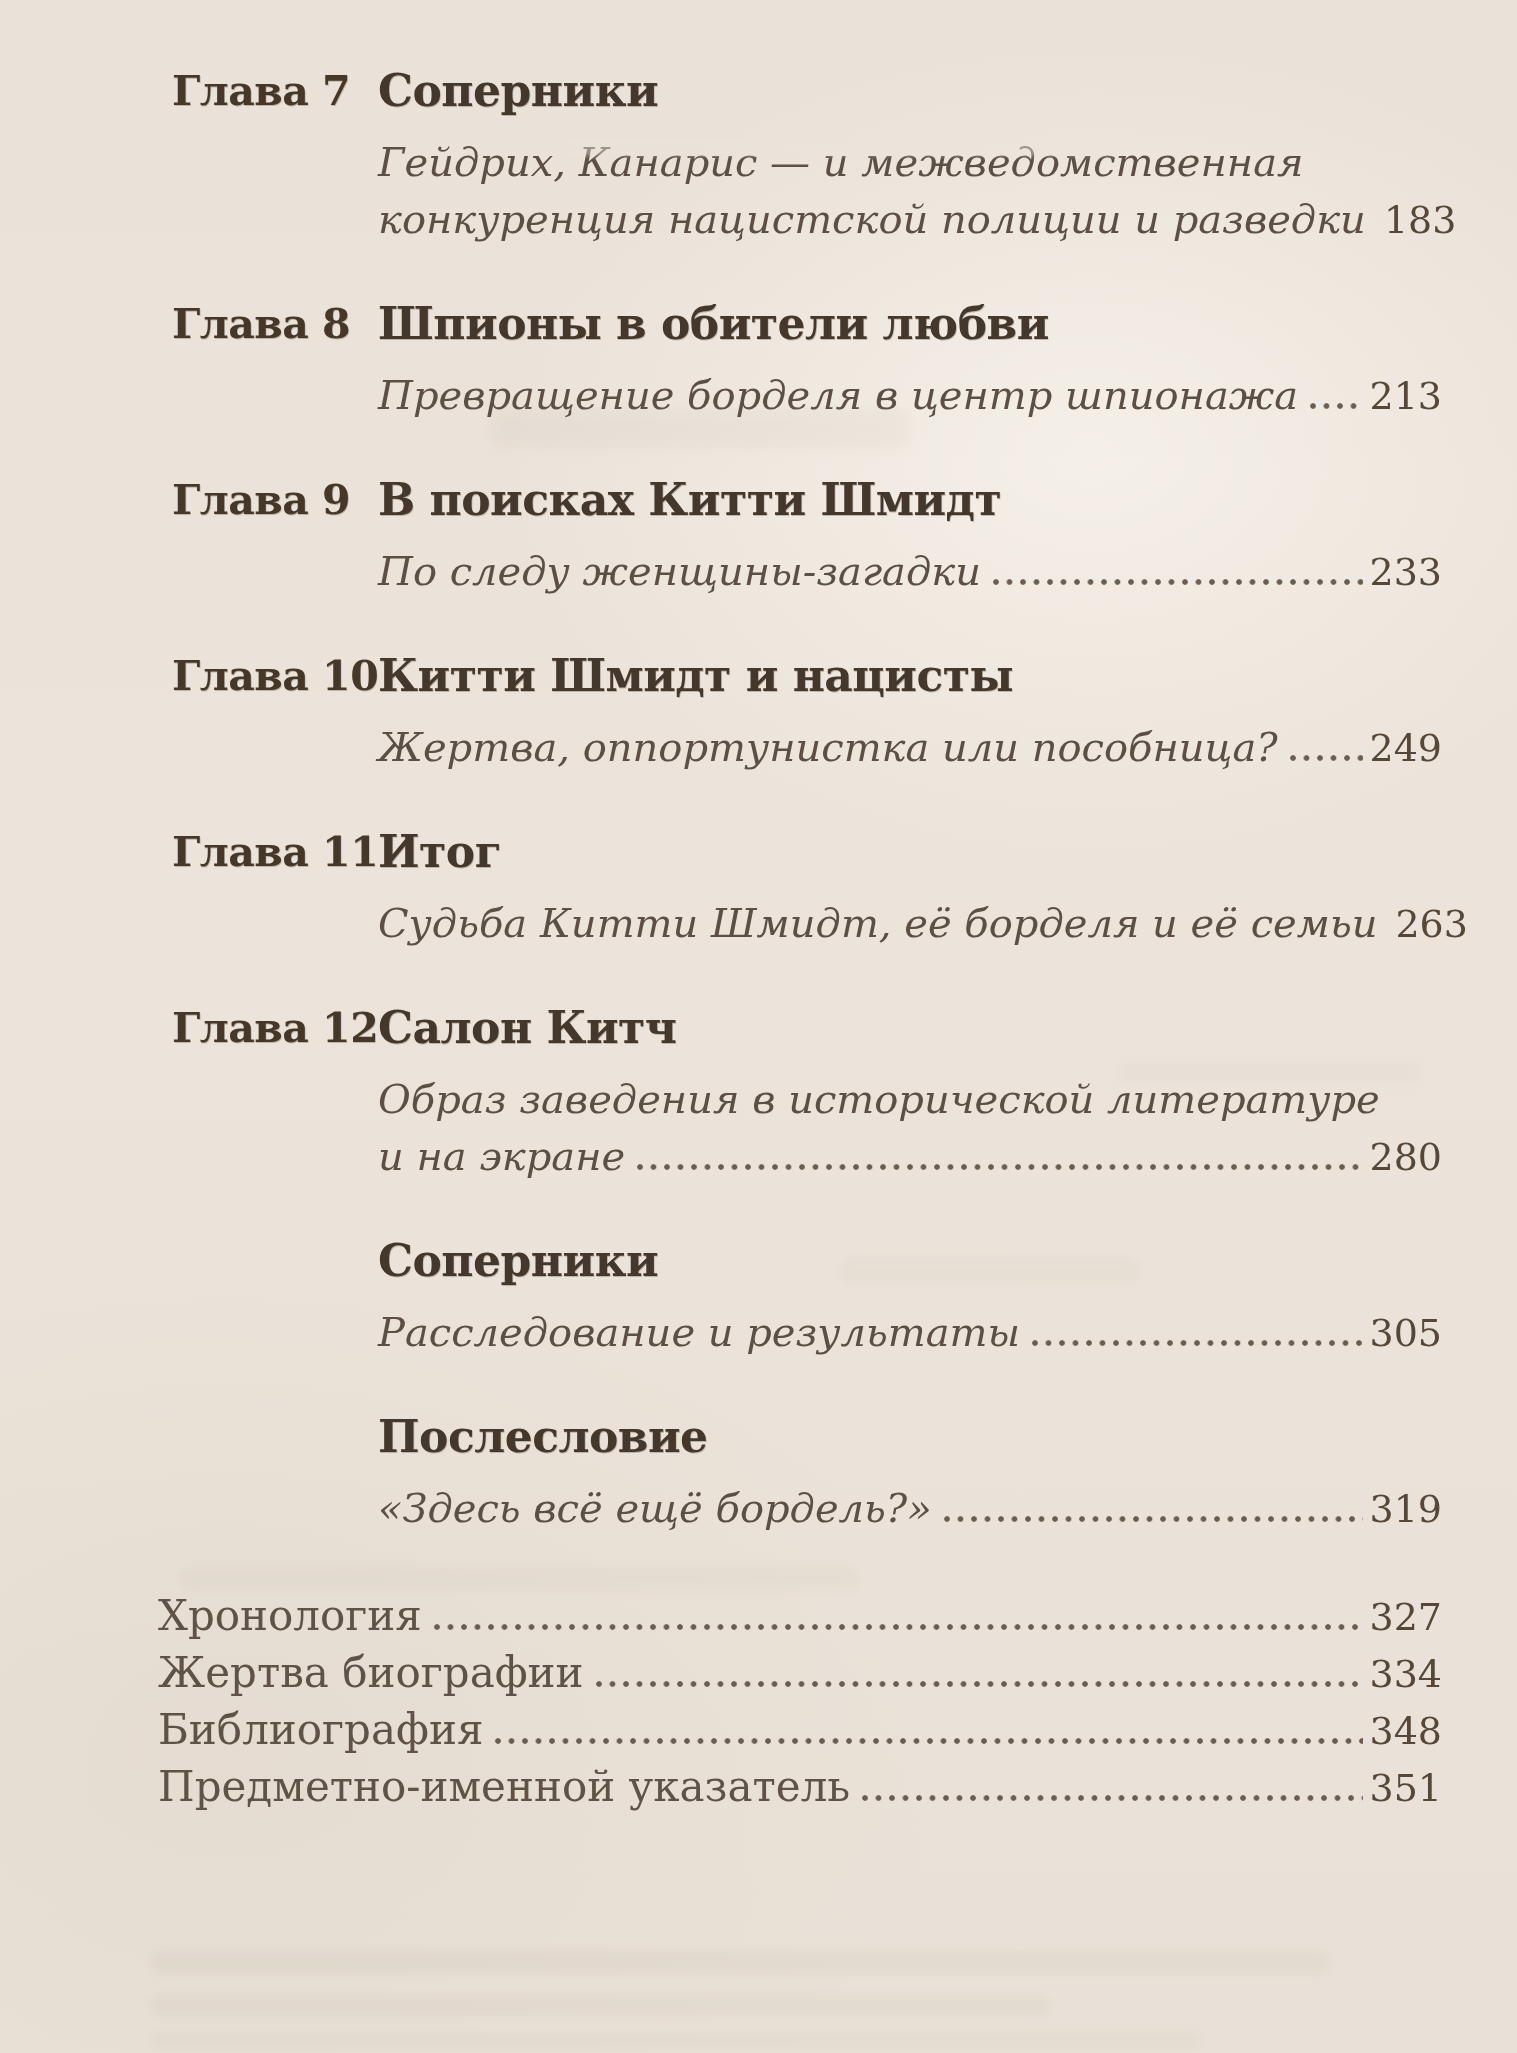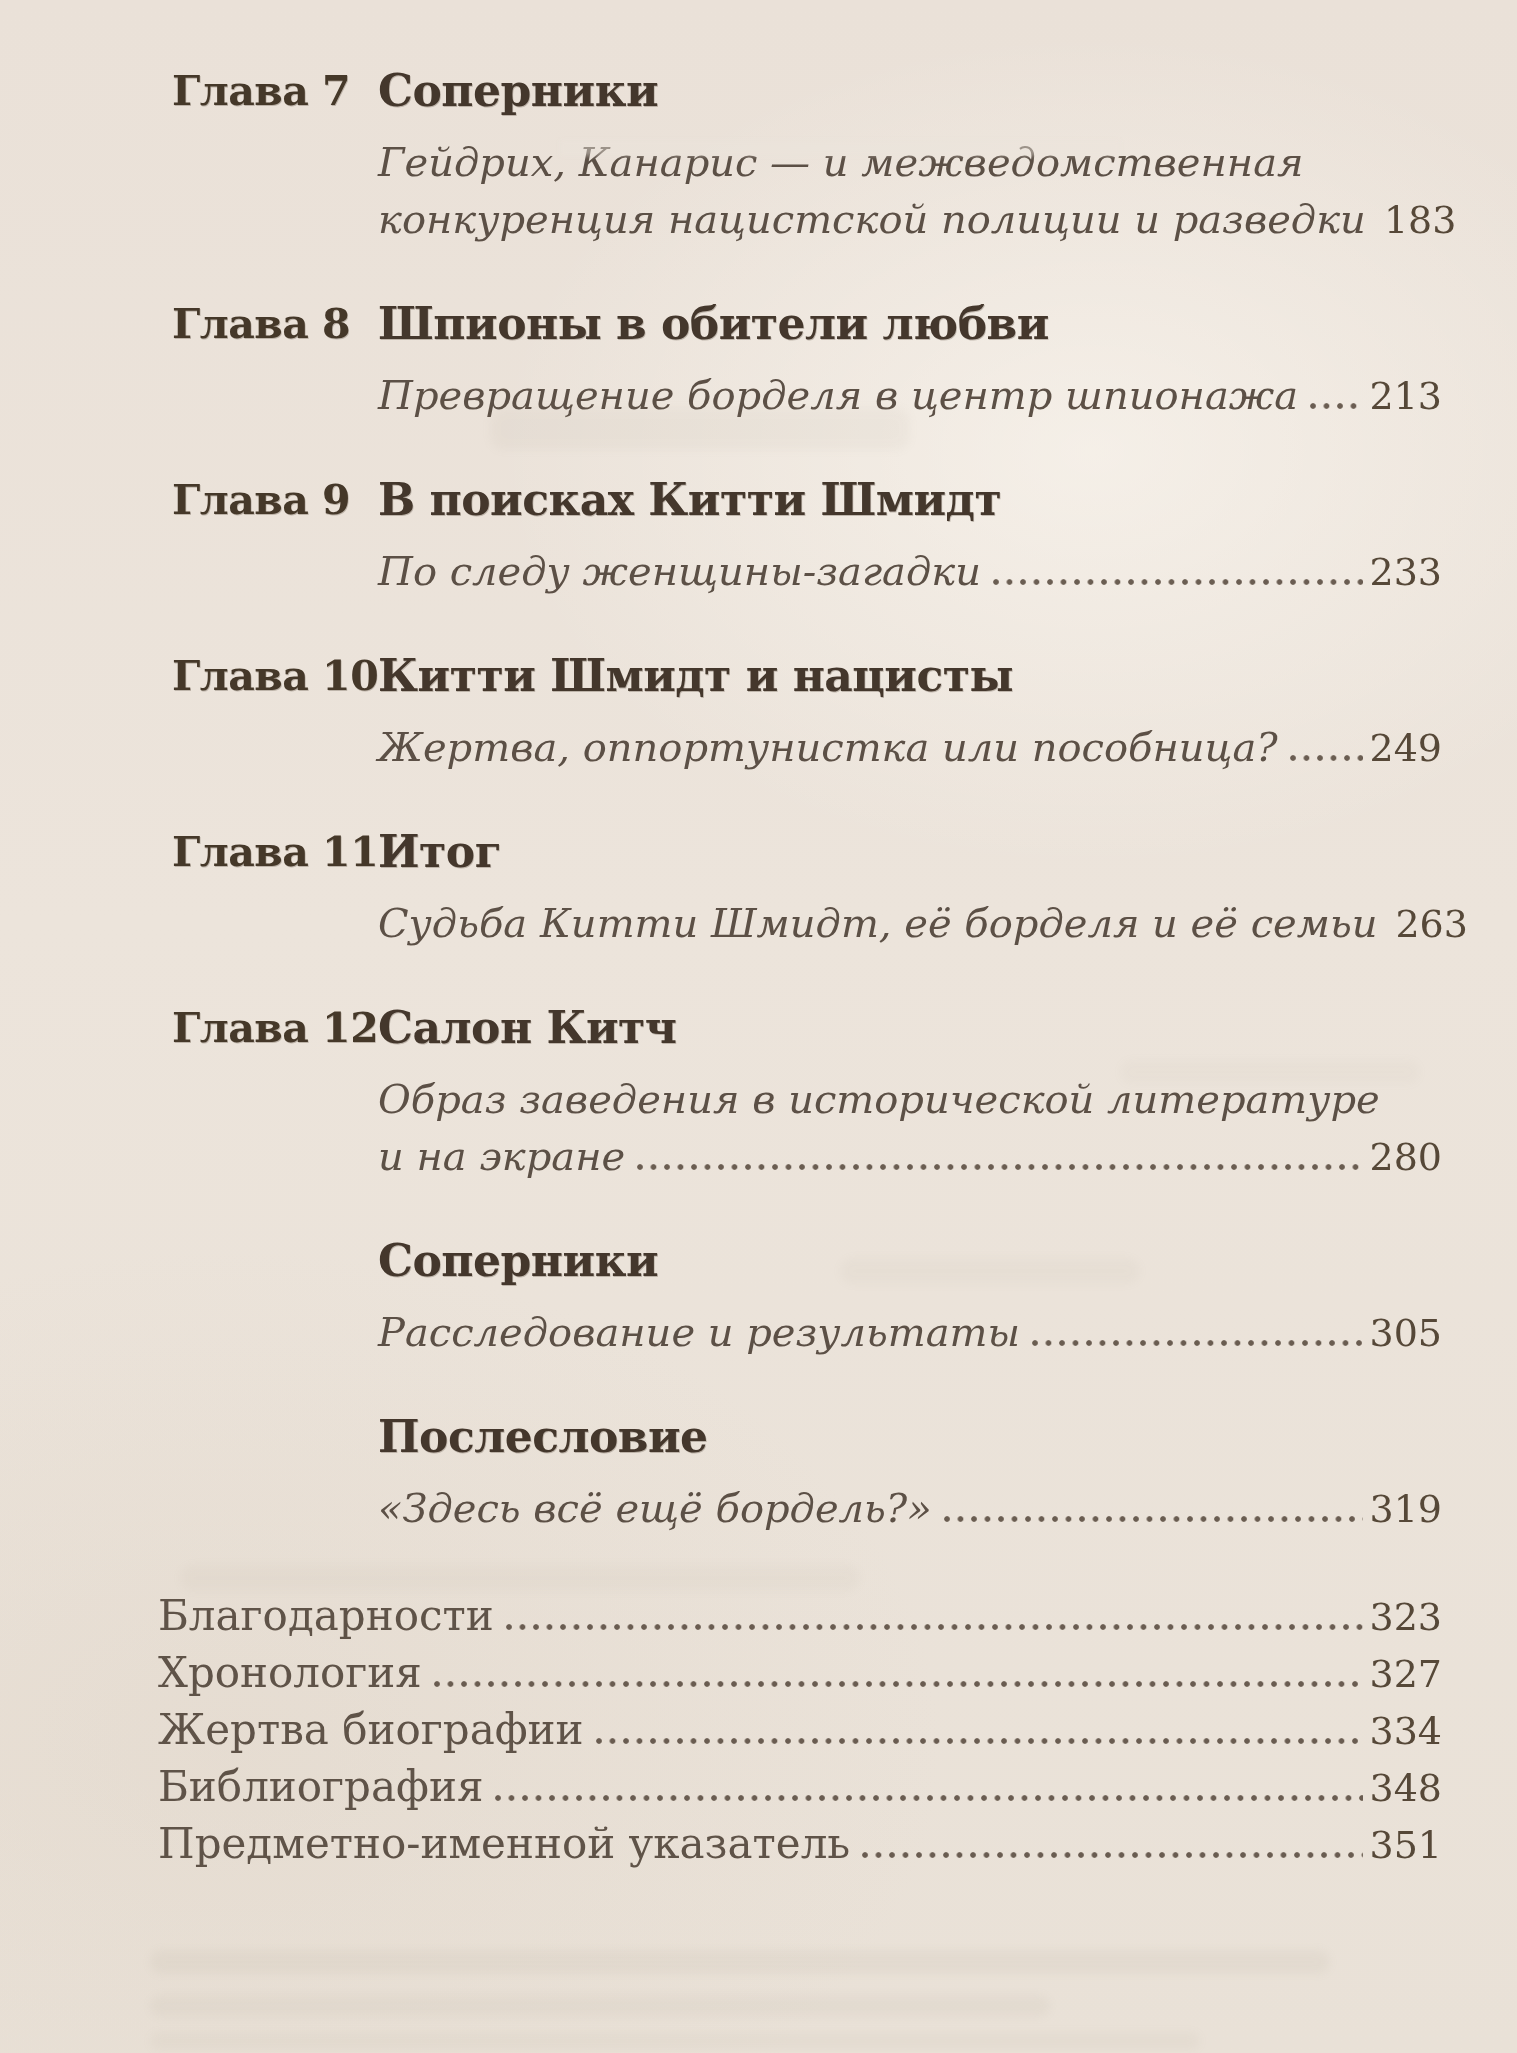--- a/index.html
+++ b/index.html
@@ -229,25 +229,20 @@
           <span class="text">«Здесь всё ещё бордель?» </span>
           <span class="dots"></span>
           <span class="pagenum">319</span>
         </div>
       </div>
     </div>
   </div>
 
   <div class="backmatter">
     <div class="bm-row">
-      <span class="text">Благодарности </span>
-      <span class="dots"></span>
-      <span class="pagenum">323</span>
-    </div>
-    <div class="bm-row">
       <span class="text">Хронология</span>
       <span class="dots"></span>
       <span class="pagenum">327</span>
     </div>
     <div class="bm-row">
       <span class="text">Жертва биографии </span>
       <span class="dots"></span>
       <span class="pagenum">334</span>
     </div>
     <div class="bm-row">

